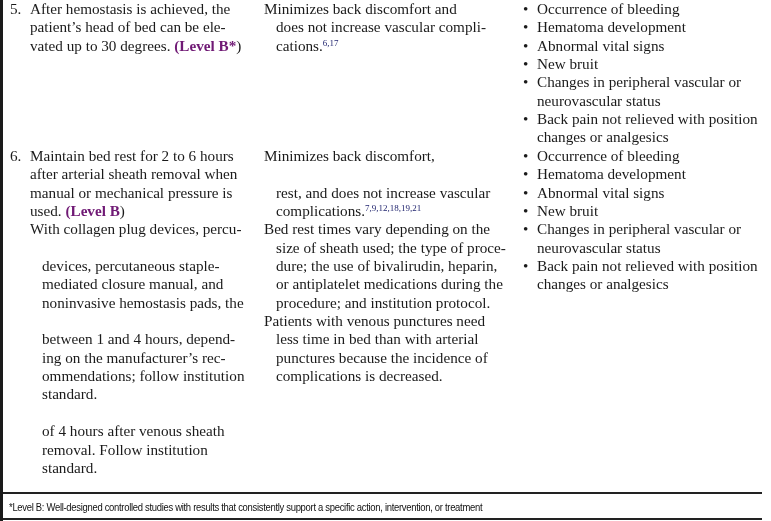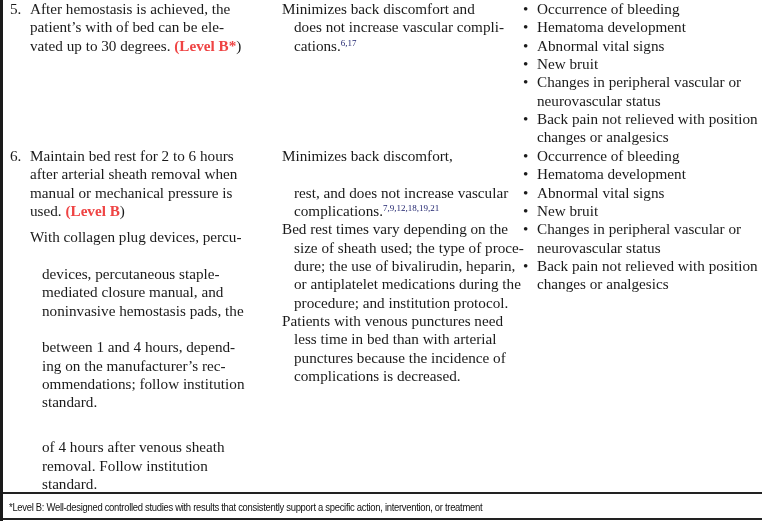--- a/index.html
+++ b/index.html
@@ -5,27 +5,27 @@
   html, body { margin: 0; padding: 0; background: #ffffff; }
   body {
     width: 771px; height: 521px; position: relative; overflow: hidden;
     font-family: "Liberation Serif", "DejaVu Serif", serif;
     font-size: 15.2px; line-height: 18.35px; color: #1a1a1a;
   }
   .left-bar { position: absolute; left: 0; top: 0; width: 3px; height: 521px; background: #1a1a1a; }
   .row { position: absolute; left: 0; width: 771px; }
   .col { position: absolute; top: 0; }
   .c1 { left: 10px; width: 245px; }
-  .c2 { left: 282px; width: 250px; }
+  .c2 { left: 264px; width: 250px; }
   .c3 { left: 522px; width: 249px; }
   .step { position: relative; padding-left: 20px; }
   .step .num { position: absolute; left: 0; top: 0; }
-  .level { color: #ef4444; font-weight: bold; }
+  .level { color: #701a75; font-weight: bold; }
   .para { padding-left: 12px; text-indent: -12px; }
-  .sub { padding-left: 32px; text-indent: -12px; margin-top: 8px; }
+  .sub { padding-left: 32px; text-indent: -12px; }
   sup { font-size: 9px; line-height: 0; vertical-align: 5px; margin-top: 44px; }
   .ref { color: #1b1f6b; }
   ul { list-style: none; margin: 0; padding: 0; }
   li { position: relative; padding-left: 15px; }
   li .bullet { position: absolute; left: 1px; top: 0; }
   .rule { position: absolute; left: 3px; width: 759px; height: 1.5px; background: #222; }
   .footnote {
     position: absolute; left: 9px; top: 498px;
     font-family: "Liberation Sans", "DejaVu Sans", sans-serif;
     font-size: 11px; letter-spacing: -0.35px; color: #111; transform: scaleX(0.86); transform-origin: left;
@@ -35,21 +35,21 @@
 </head>
 <body>
 
 <div class="left-bar"></div>
 
 <div class="row" style="top:0px;">
   <div class="col c1">
     <div class="step">
       <span class="num">5.</span>
       <div>After hemostasis is achieved, the</div>
-      <div>patient’s with of bed can be ele-</div>
+      <div>patient’s head of bed can be ele-</div>
       <div><span>vated up to 30 degrees. </span><span class="level">(Level B*</span><span>)</span></div>
     </div>
   </div>
   <div class="col c2">
     <div class="para">
       <span>Minimizes back discomfort and</span><br>
       <span>does not increase vascular compli-</span><br>
       <span>cations.</span><sup class="ref">6,17</sup>
     </div>
   </div>

